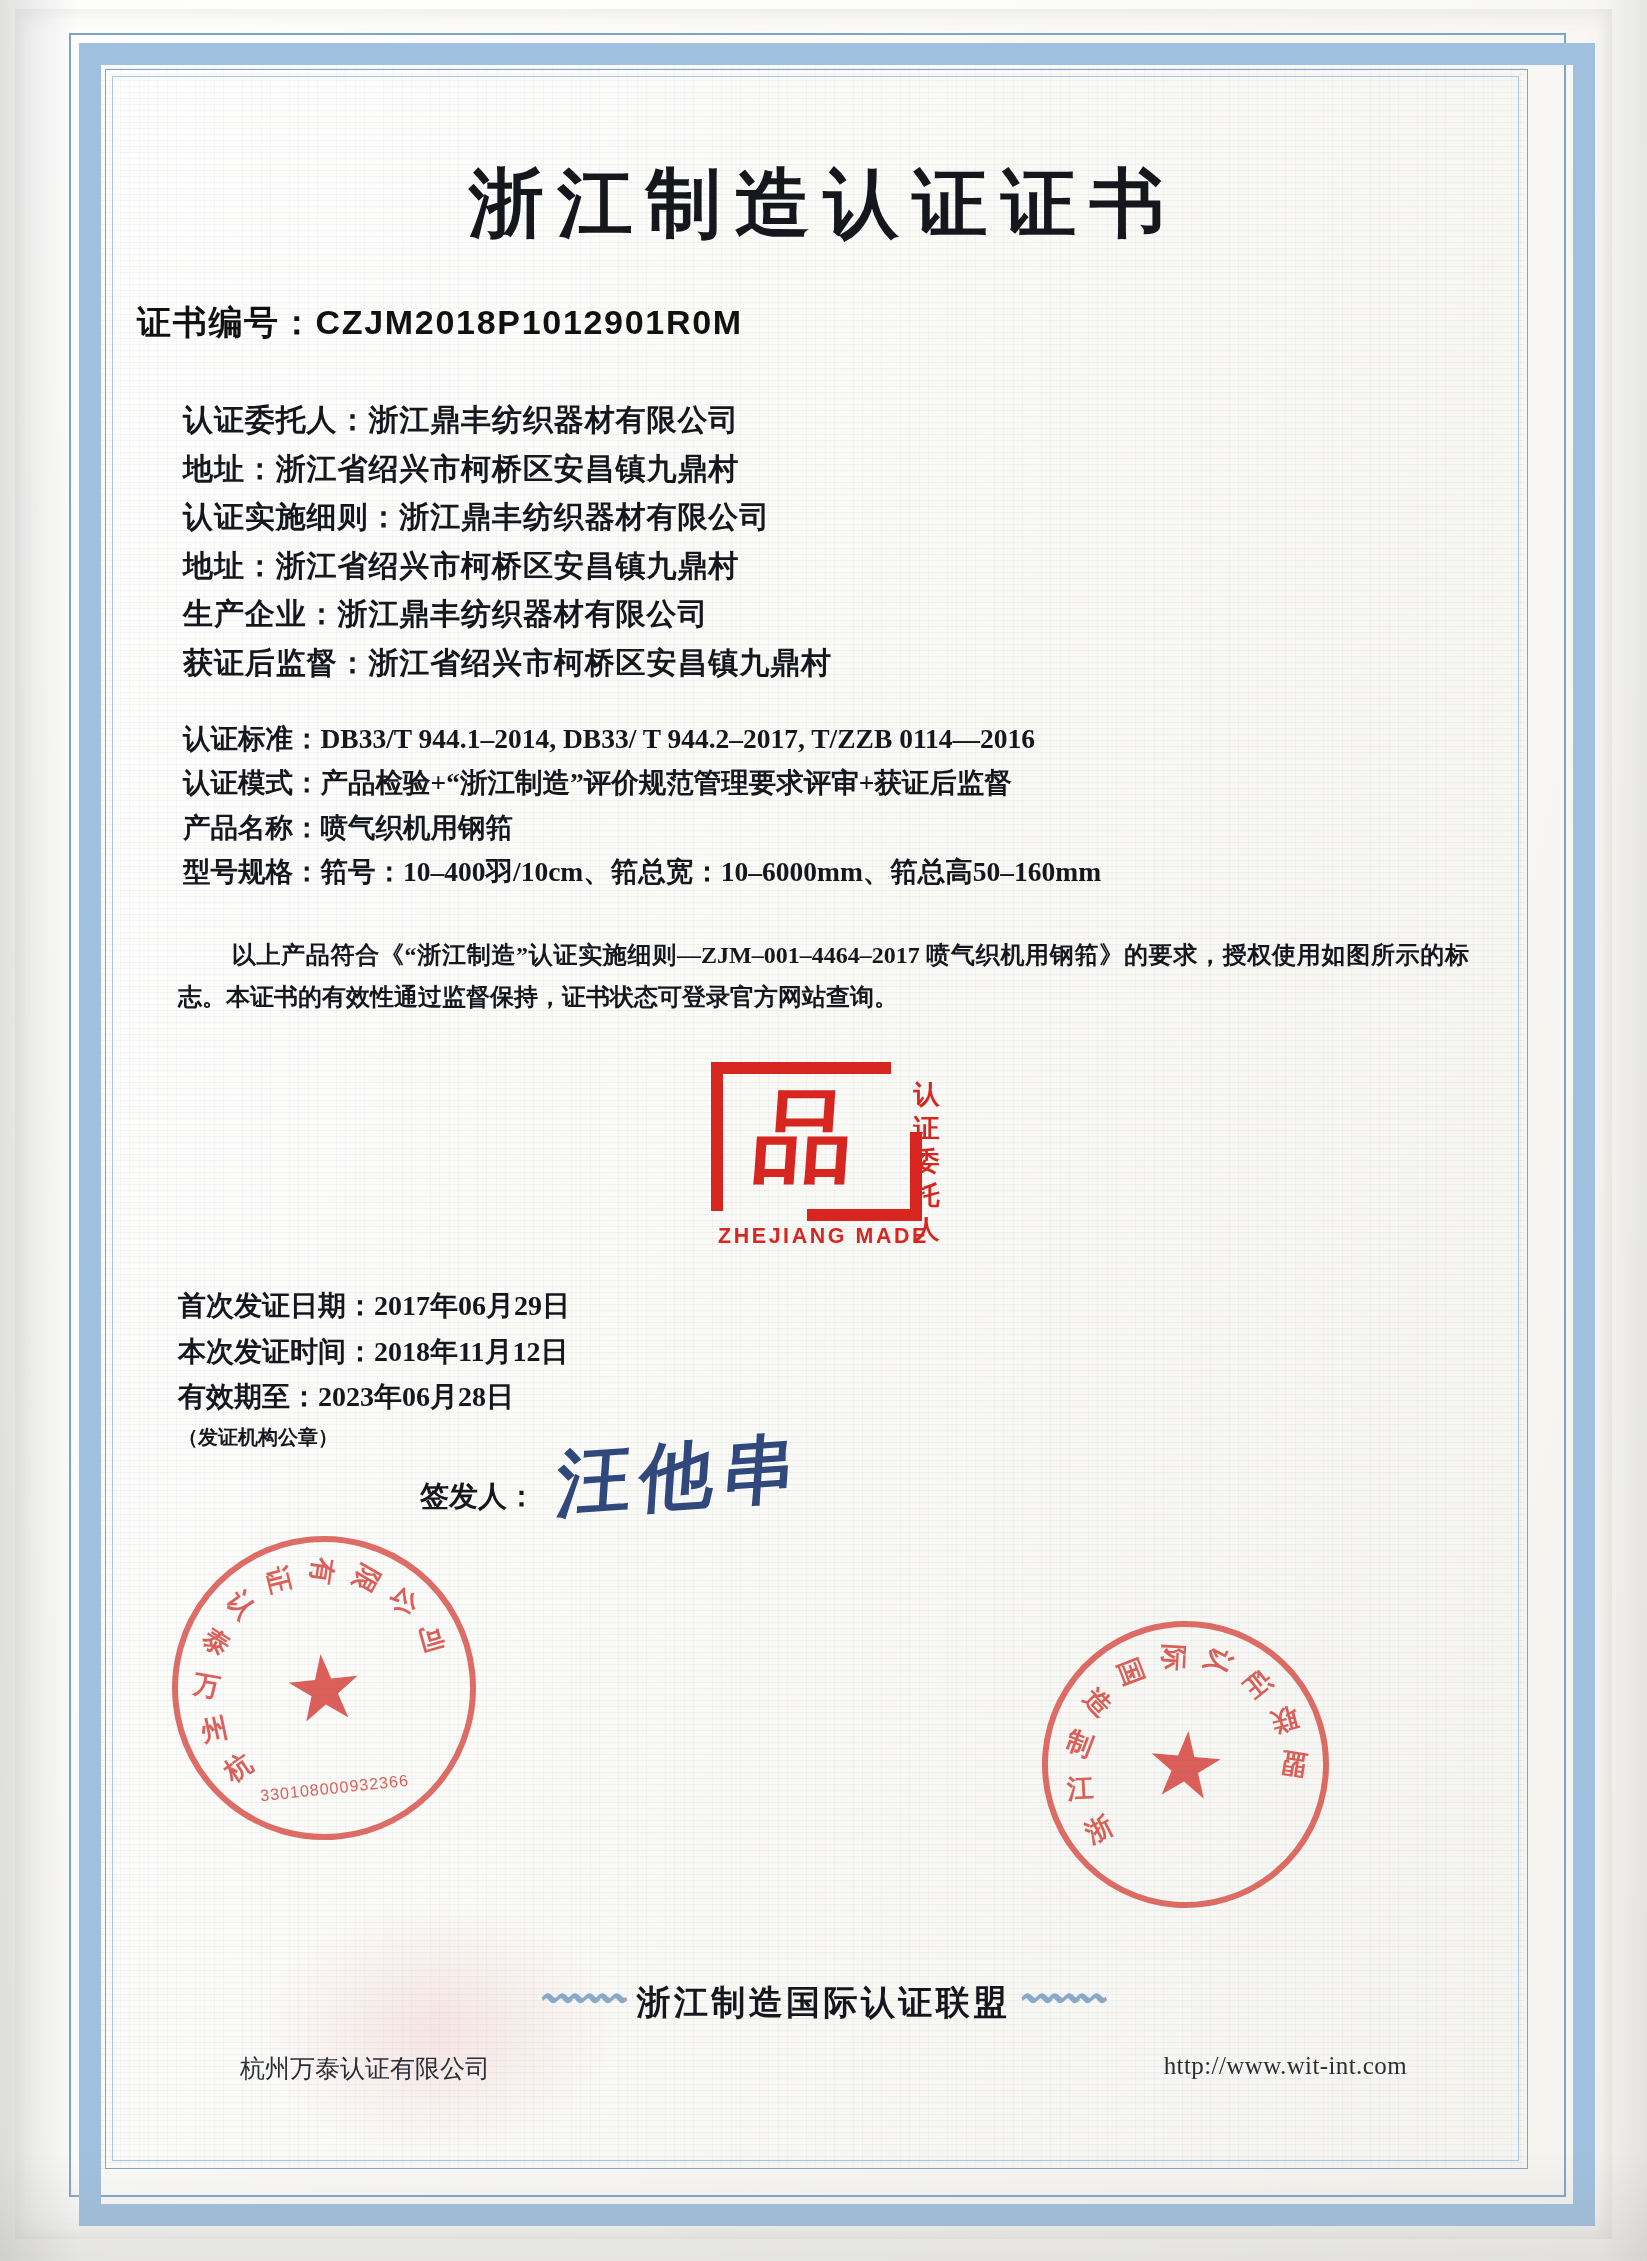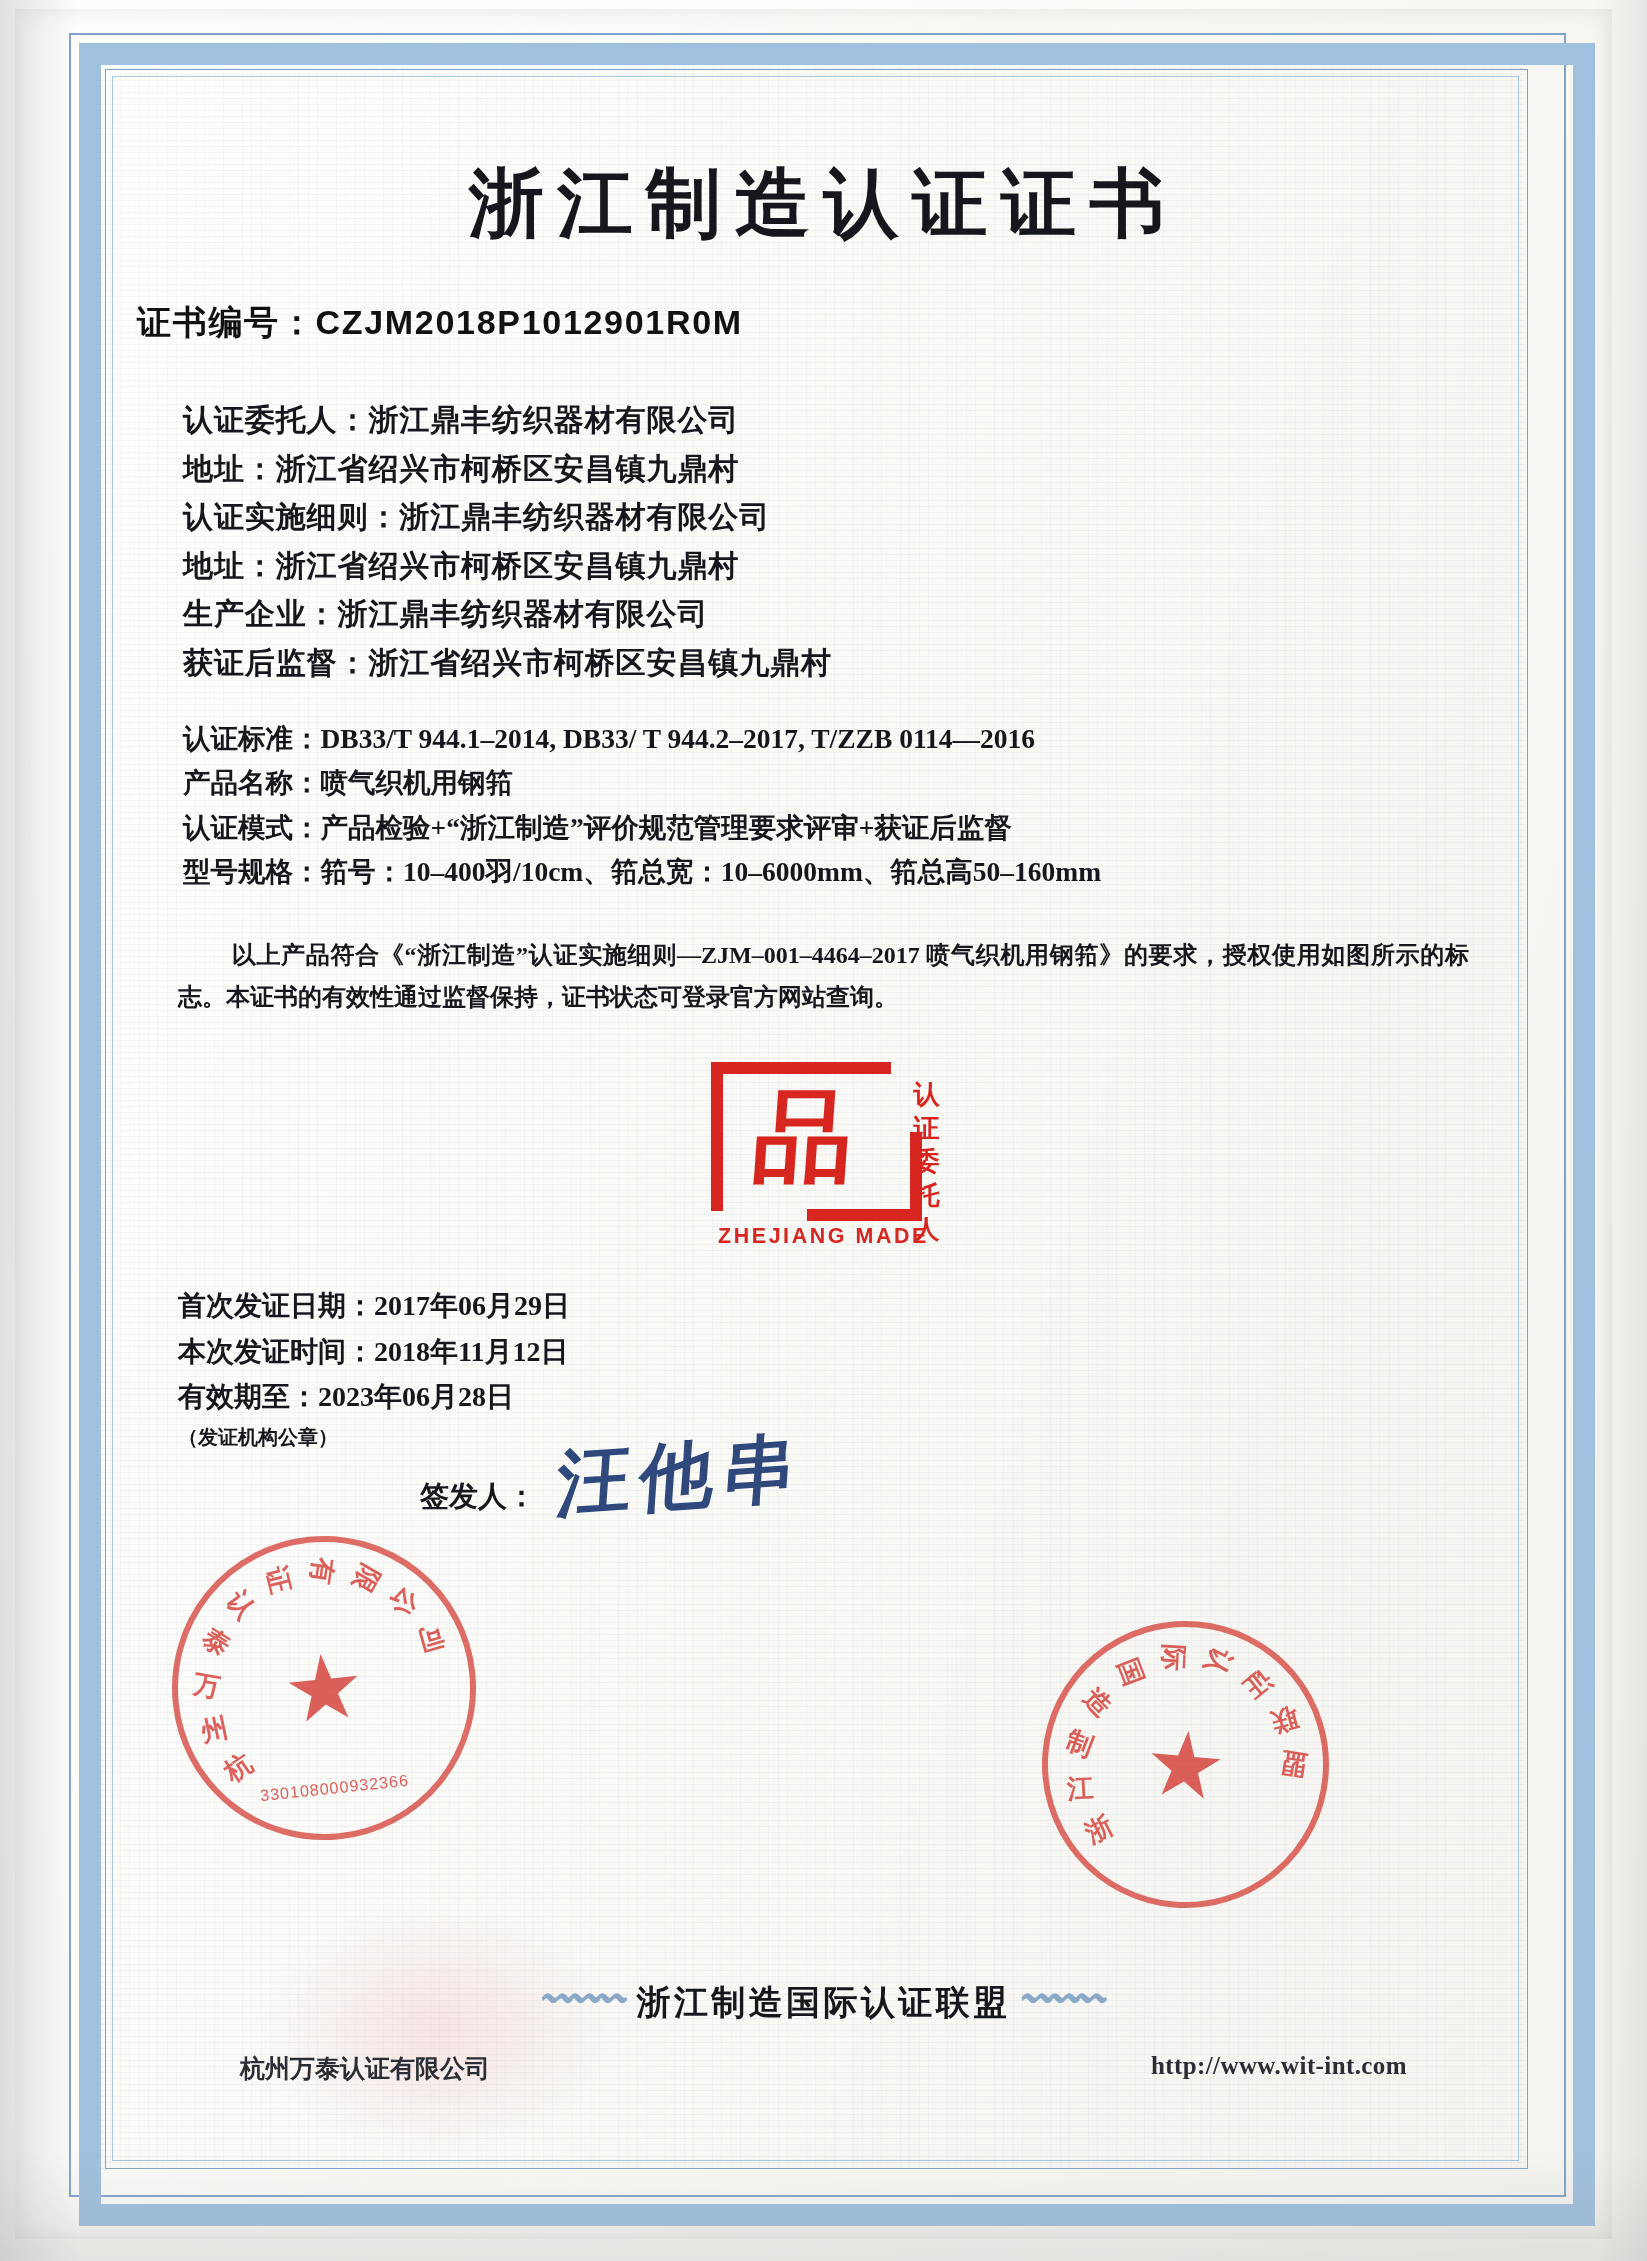--- a/index.html
+++ b/index.html
@@ -347,21 +347,21 @@
     letter-spacing: -1.7px;
     vertical-align: 6.9px;
   }
   .footer-sub {
     margin-top: 26px;
     display: flex;
     justify-content: space-between;
     padding: 0 103px;
     font-size: 25px;
     color: #2a2d33;
-    font-weight: 700;
+    font-weight: 400;
   }
   .footer-sub .url {
     font-family: "Liberation Serif", serif;
     letter-spacing: 0.4px;
   }
   
   .watermark {
     position: absolute;
     left: 257px; bottom: 103px;
     width: 360px; height: 257px;
@@ -411,24 +411,24 @@
       </div>
     </div>
 
     <div class="block-gap"></div>
 
     <div class="spec-rows">
       <div class="spec-row">
         <span>认证标准：</span><span>DB33/T 944.1–2014, DB33/ T 944.2–2017, T/ZZB 0114—2016</span>
       </div>
       <div class="spec-row">
+        <span>认证模式：</span><span>产品检验+“浙江制造”评价规范管理要求评审+获证后监督</span>
+      </div>
+      <div class="spec-row">
         <span>产品名称：</span><span>喷气织机用钢筘</span>
-      </div>
-      <div class="spec-row">
-        <span>认证模式：</span><span>产品检验+“浙江制造”评价规范管理要求评审+获证后监督</span>
       </div>
       <div class="spec-row">
         <span>型号规格：</span><span>筘号：10–400羽/10cm、筘总宽：10–6000mm、筘总高50–160mm</span>
       </div>
     </div>
 
     <div class="statement">
       <span class="indent"></span><span>以上产品符合《“浙江制造”认证实施细则—ZJM–001–4464–2017 喷气织机用钢筘》的要求，授权使用如图所示的标志。本证书的有效性通过监督保持，证书状态可登录官方网站查询。</span>
     </div>
 

